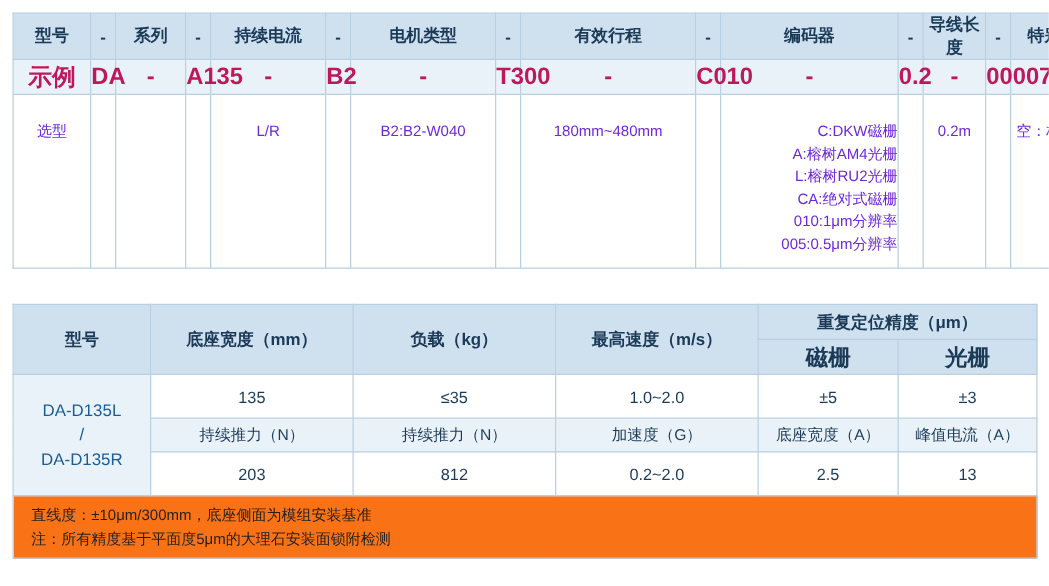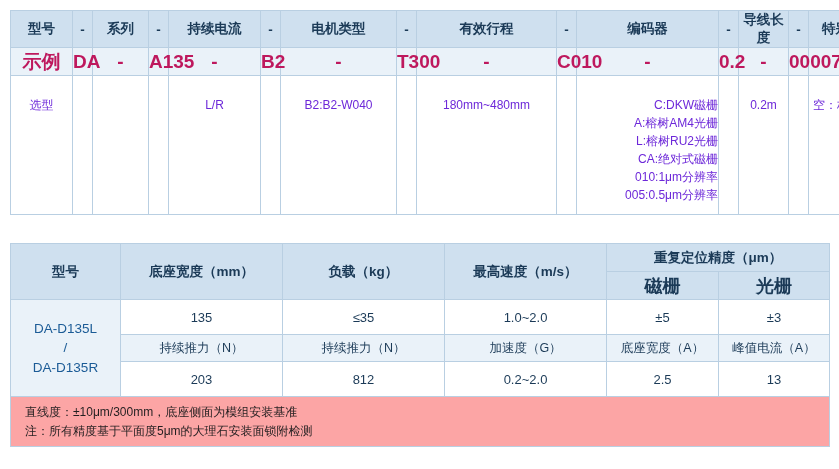--- a/index.html
+++ b/index.html
@@ -113,21 +113,21 @@
     height: 34px;
     background: #ffffff;
   }
   .t2 .sub {
     background: #eaf2f9;
     font-size: 12.5px;
     color: #1b3a57;
     height: 26px;
   }
   .t2 .note {
-    background: #fca5a5;
+    background: #f97316;
     text-align: left;
     padding: 6px 0 6px 14px;
     font-size: 12px;
     line-height: 1.55;
     color: #231f20;
   }
   .note-line {
     display: block;
   }
 </style>

